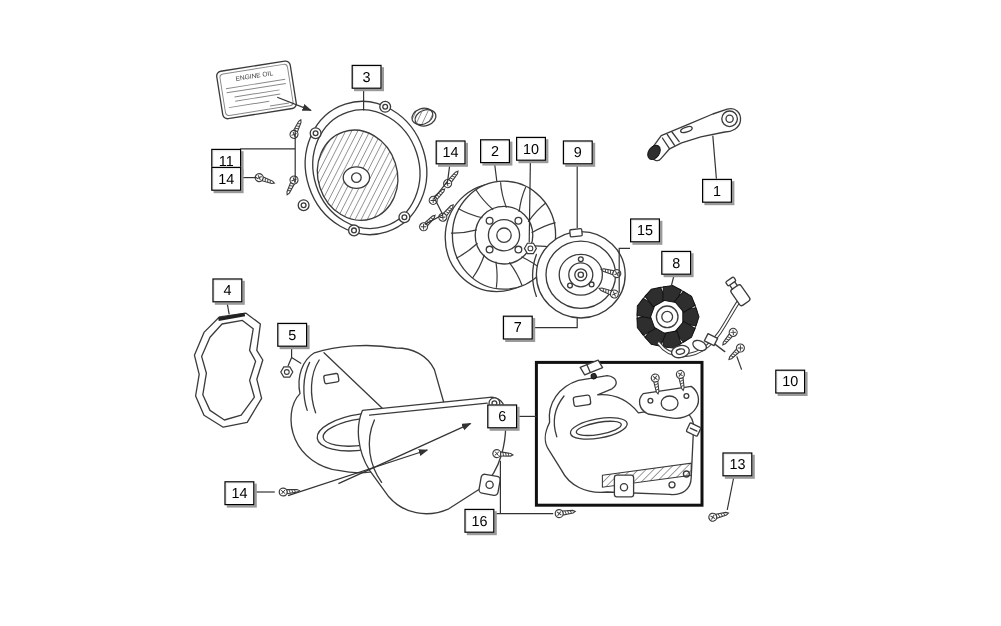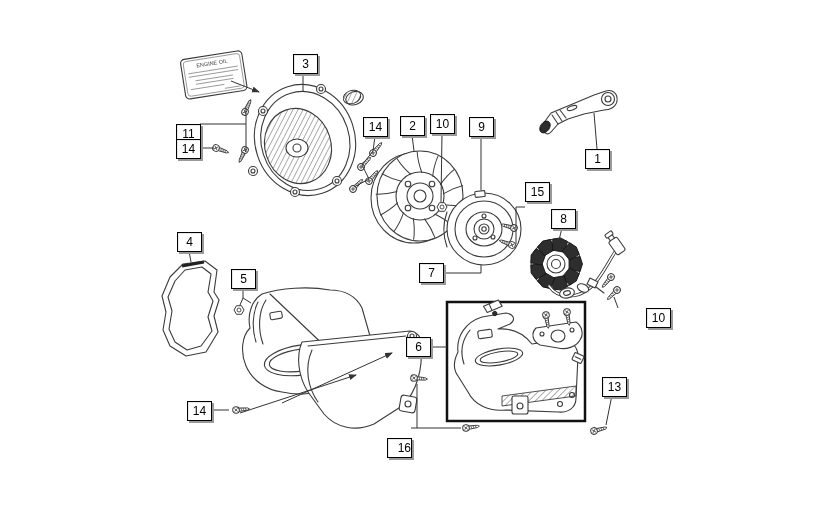--- a/index.html
+++ b/index.html
@@ -303,17 +303,17 @@
       <div class="callout" style="left: 469px; top: 117px;">9</div>
       <div class="callout" style="left: 585px; top: 149px;">1</div>
       <div class="callout" style="left: 525px; top: 182px;">15</div>
       <div class="callout" style="left: 551px; top: 209px;">8</div>
       <div class="callout" style="left: 419px; top: 263px;">7</div>
       <div class="callout" style="left: 610px; top: 308px; margin-left: 36px;">10</div>
       <div class="callout" style="left: 177px; top: 232px;">4</div>
       <div class="callout" style="left: 231px; top: 269px;">5</div>
       <div class="callout" style="left: 406px; top: 337px;">6</div>
       <div class="callout" style="left: 602px; top: 377px;">13</div>
-      <div class="callout" style="left: 387px; top: 438px; text-align: right;">16</div>
+      <div class="callout" style="left: 387px; top: 424px;">16</div>
       <div class="callout" style="left: 187px; top: 401px;">14</div>
     </div>
 
 </div>
 
 </body></html>

